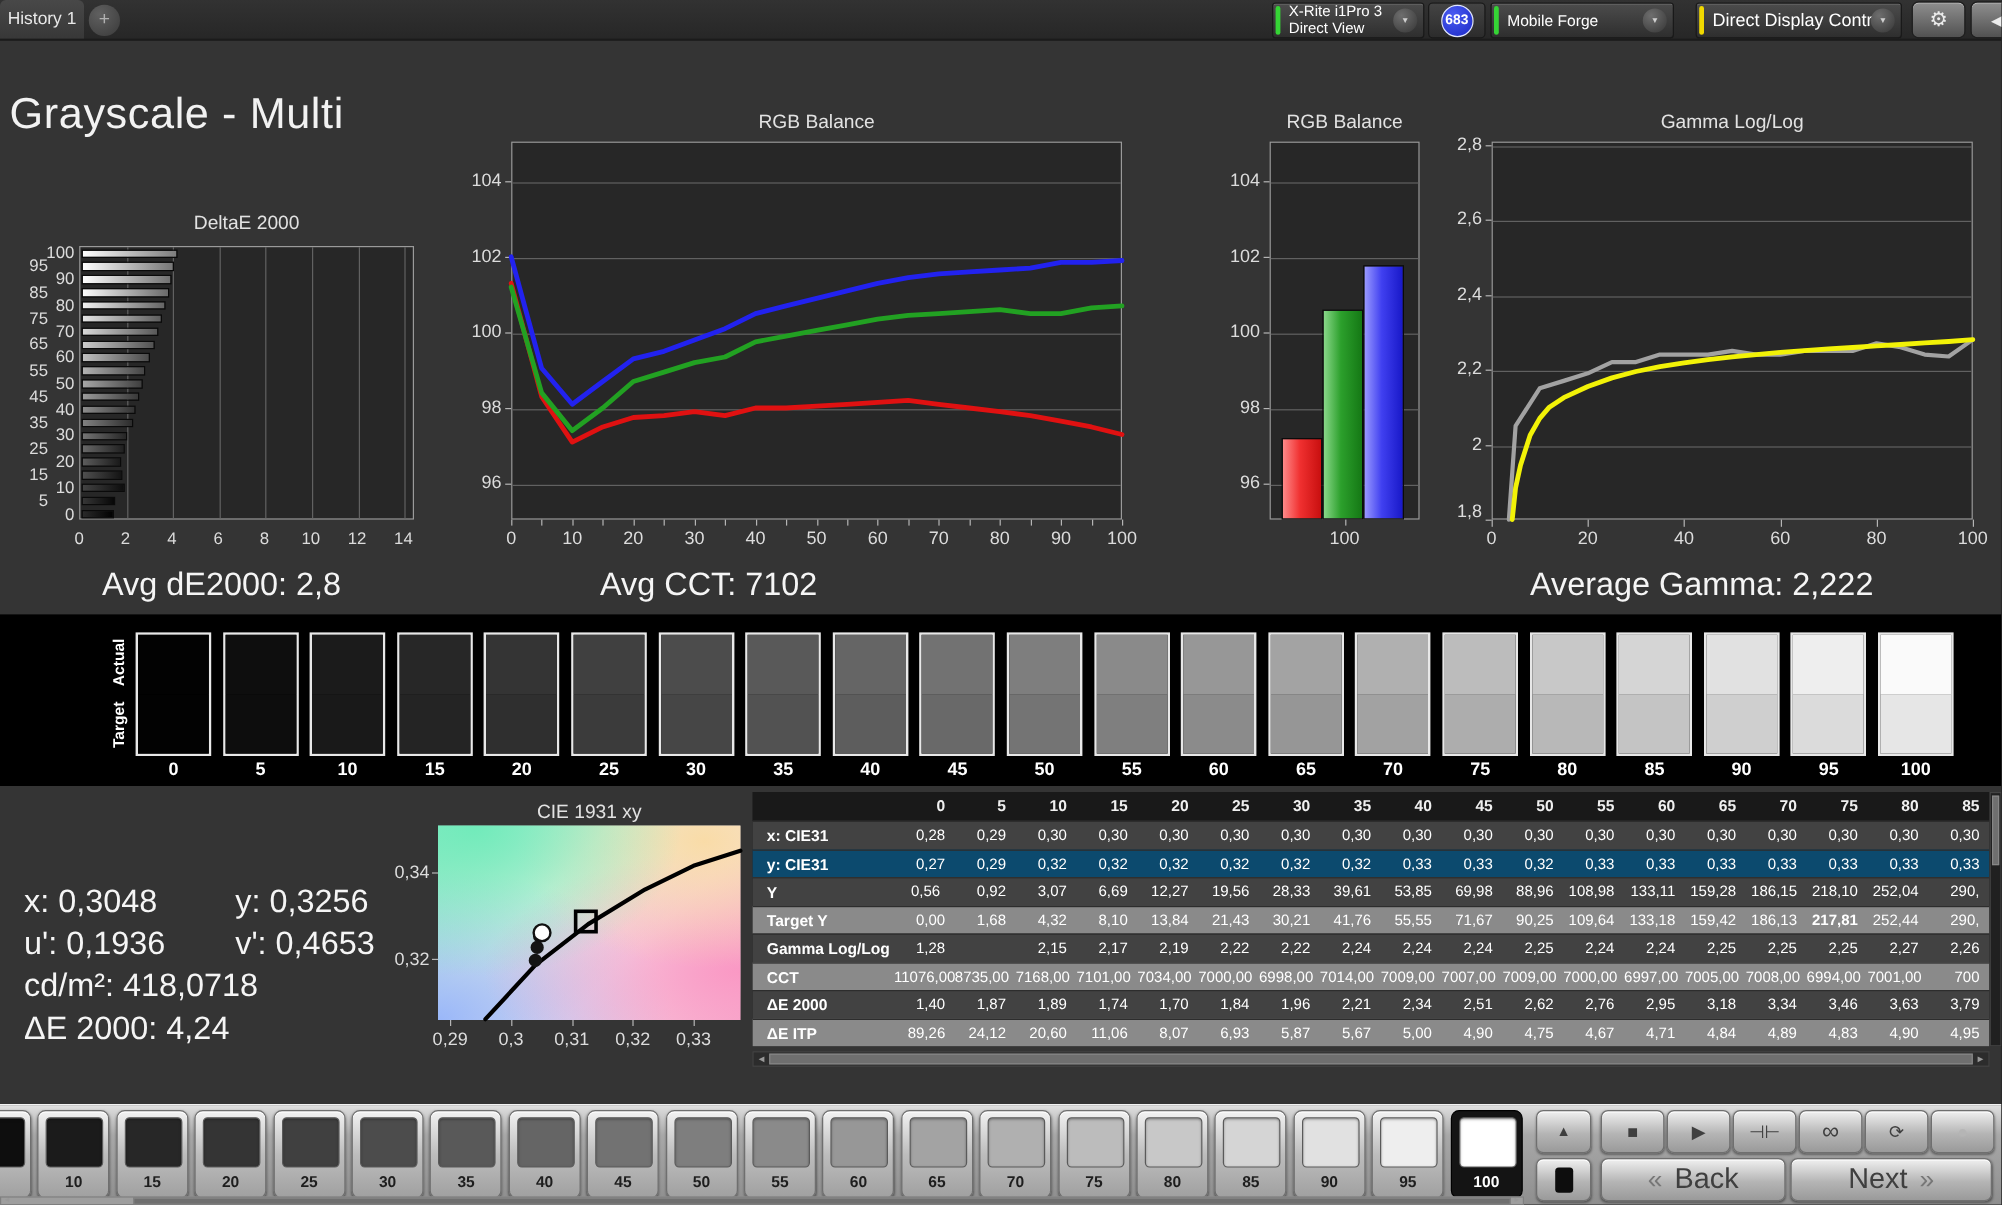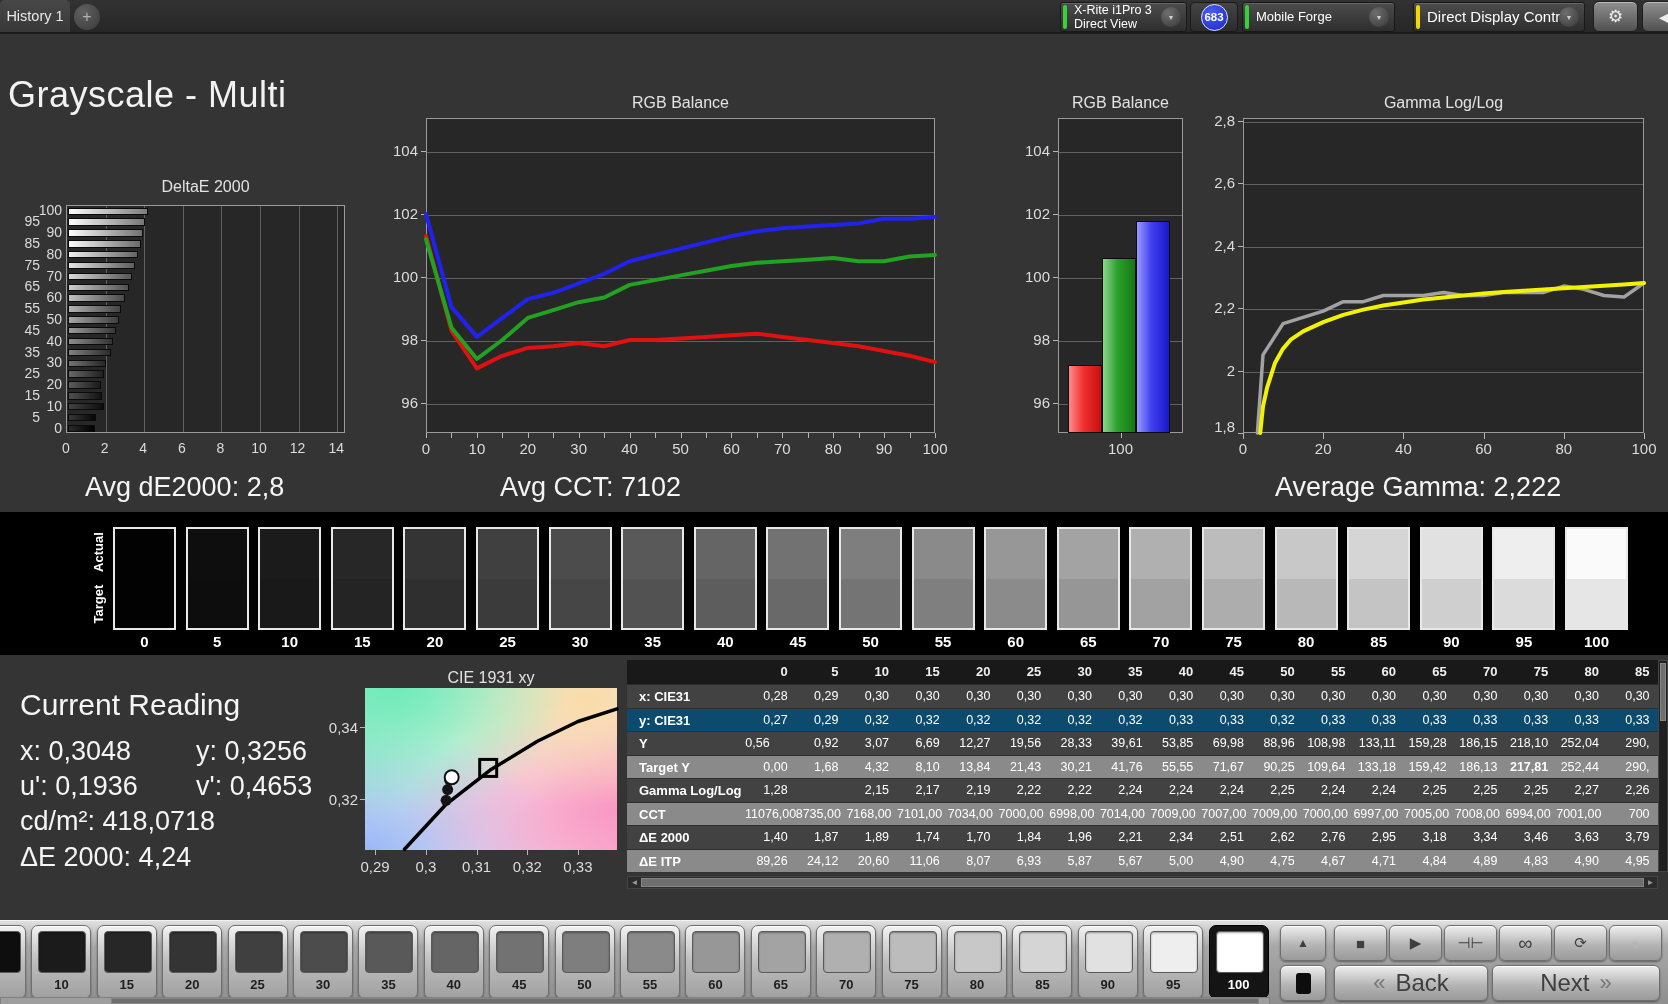--- a/index.html
+++ b/index.html
@@ -208,21 +208,20 @@
         <div class="abs" style="left: 0px; top: 49.5px; width: 59px; height: 49.5px; background: rgb(219, 219, 219);"></div>
       </div>
       <div class="abs swlabel" style="left: 1487.4px; top: 121px; width: 73px;">95</div>
       <div class="abs swatch" style="left: 1565px; top: 15px; width: 63px; height: 103px;">
         <div class="abs" style="left: 0px; top: 0px; width: 59px; height: 49.5px; background: rgb(250, 250, 250);"></div>
         <div class="abs" style="left: 0px; top: 49.5px; width: 59px; height: 49.5px; background: rgb(230, 230, 230);"></div>
       </div>
       <div class="abs swlabel" style="left: 1560px; top: 121px; width: 73px;">100</div>
     </div>
 
-  <div class="reading-title">Current Reading</div>
   <div class="rline" style="left:20px;top:736px;">x: 0,3048</div>
   <div class="rline" style="left:196px;top:736px;">y: 0,3256</div>
   <div class="rline" style="left:20px;top:771px;">u': 0,1936</div>
   <div class="rline" style="left:196px;top:771px;">v': 0,4653</div>
   <div class="rline" style="left:20px;top:806px;">cd/m²: 418,0718</div>
   <div class="rline" style="left:20px;top:842px;">ΔE 2000: 4,24</div>
 
   <div class="bottombar" id="bottombar">
     <div class="cbtn" style="left:1280px;top:4px;width:46px;font-size:12px;">
       <span>▲</span>
@@ -599,21 +598,21 @@
         <div class="abs tcell" style="left: 675.7px; width: 50.7px;">0,33</div>
         <div class="abs tcell" style="left: 726.4px; width: 50.7px;">0,33</div>
         <div class="abs tcell" style="left: 777.1px; width: 50.7px;">0,33</div>
         <div class="abs tcell" style="left: 827.8px; width: 50.7px;">0,33</div>
         <div class="abs tcell" style="left: 878.5px; width: 50.7px;">0,33</div>
         <div class="abs tcell" style="left: 929.2px; width: 50.7px;">0,33</div>
         <div class="abs tcell" style="left: 979.9px; width: 50.7px;">0,33</div>
       </div>
       <div class="abs" style="left: 0px; top: 71px; width: 1031px; height: 23.5px; background: rgb(66, 66, 66); border-top: 1px solid rgb(45, 45, 45); box-sizing: border-box;">
         <div class="abs tlabel" style="width: 118px;">Y</div>
-        <div class="abs tcell" style="left: 100px; width: 50.7px;">0,56</div>
+        <div class="abs tcell" style="left: 123px; width: 50.7px; text-align: center;">0,56</div>
         <div class="abs tcell" style="left: 168.7px; width: 50.7px;">0,92</div>
         <div class="abs tcell" style="left: 219.4px; width: 50.7px;">3,07</div>
         <div class="abs tcell" style="left: 270.1px; width: 50.7px;">6,69</div>
         <div class="abs tcell" style="left: 320.8px; width: 50.7px;">12,27</div>
         <div class="abs tcell" style="left: 371.5px; width: 50.7px;">19,56</div>
         <div class="abs tcell" style="left: 422.2px; width: 50.7px;">28,33</div>
         <div class="abs tcell" style="left: 472.9px; width: 50.7px;">39,61</div>
         <div class="abs tcell" style="left: 523.6px; width: 50.7px;">53,85</div>
         <div class="abs tcell" style="left: 574.3px; width: 50.7px;">69,98</div>
         <div class="abs tcell" style="left: 625px; width: 50.7px;">88,96</div>

